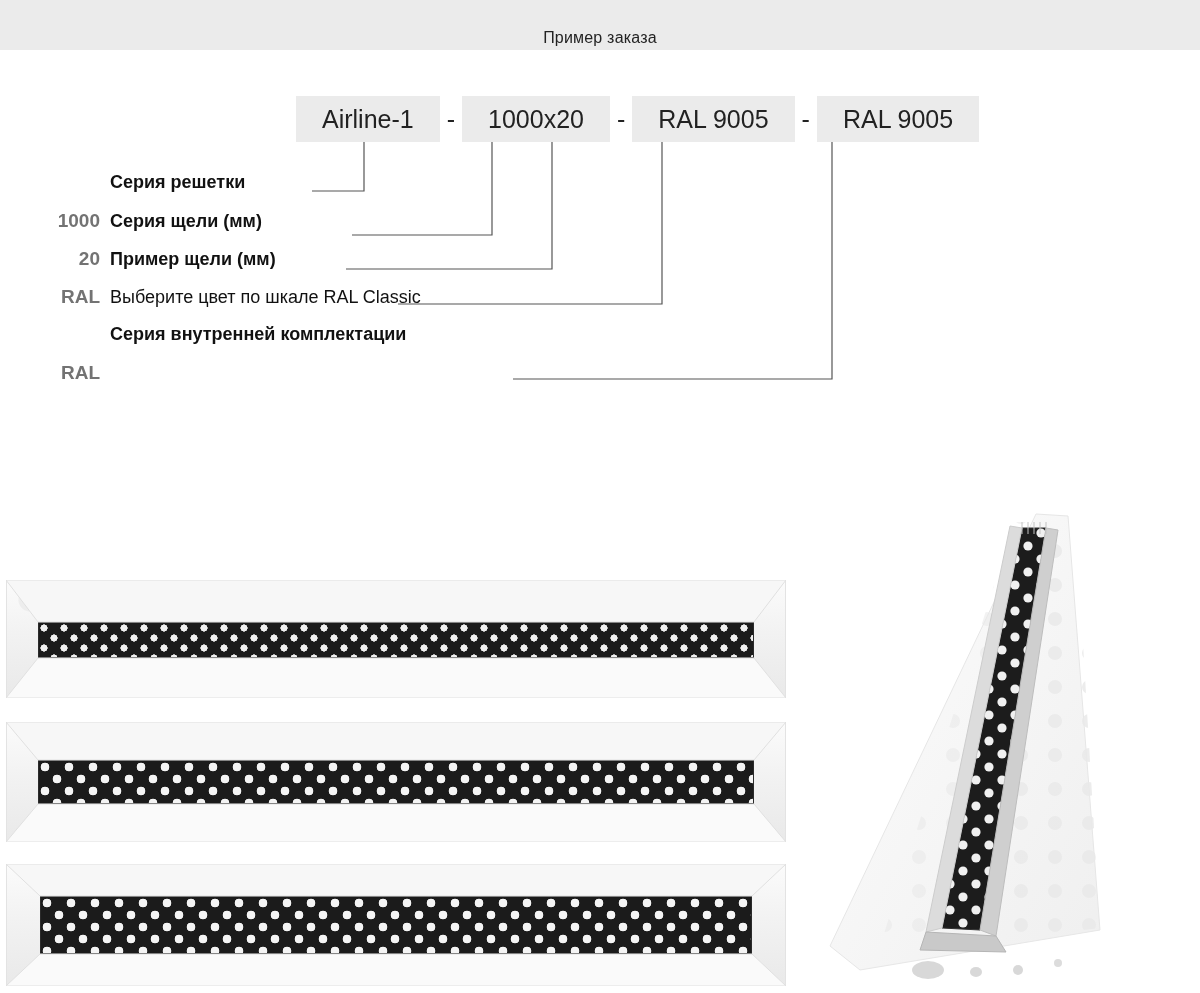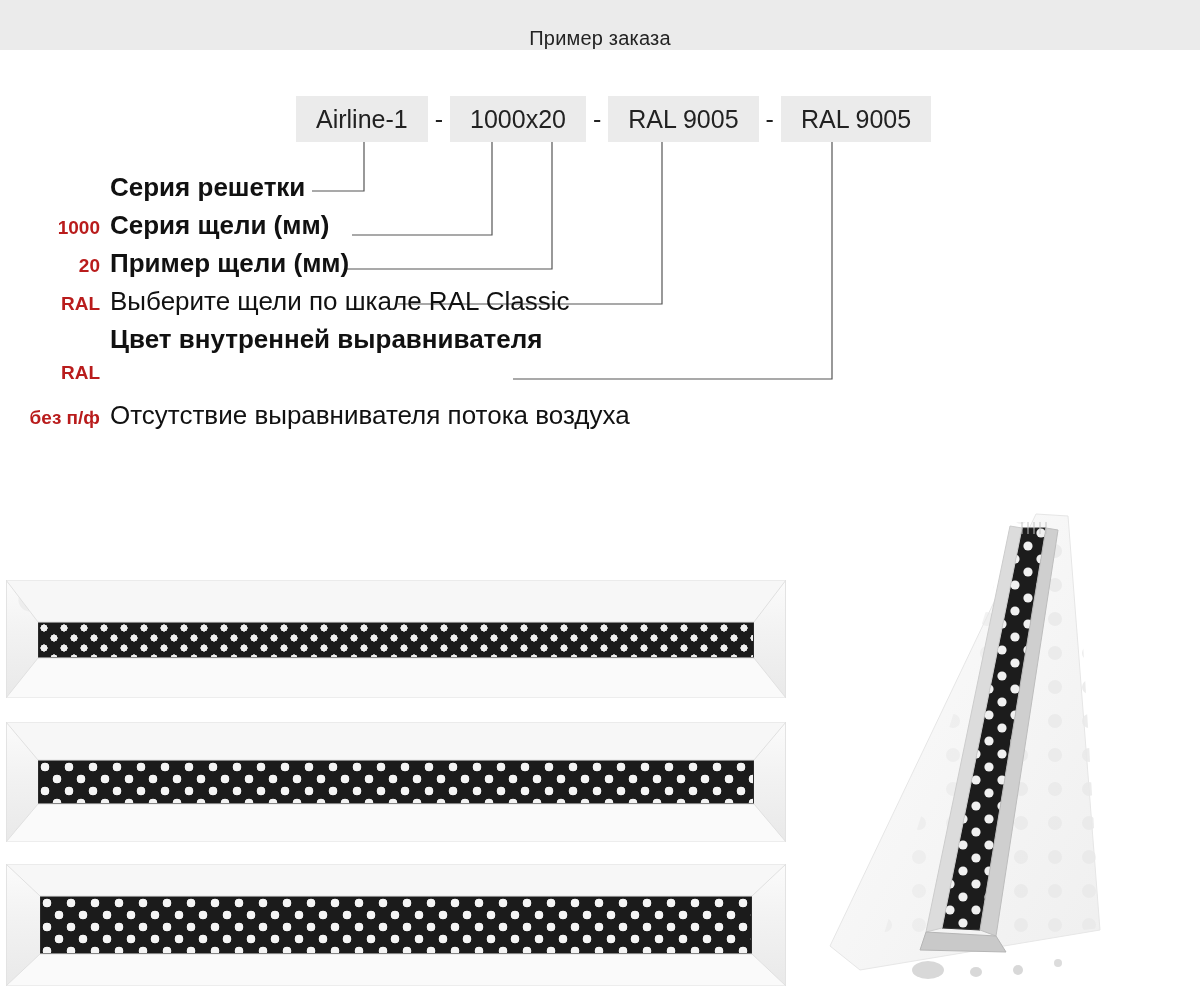--- a/index.html
+++ b/index.html
@@ -18,41 +18,41 @@
 
   
   .header-bar {
     position: absolute;
     left: 0; top: 0;
     width: 1200px; height: 50px;
     background: #ebebeb;
     display: flex; align-items: center; justify-content: center;
   }
   .header-title {
-    font-size: 20px;
+    font-size: 16px;
     color: #232323;
     letter-spacing: 0.2px;
     margin-top: 26px;
   }
 
   
   .formula {
     position: absolute;
     left: 296px; top: 96px;
     display: flex;
     align-items: center;
     height: 46px;
   }
   .chip {
     background: #ebebeb;
     color: #222;
     font-size: 25px;
     line-height: 46px;
     height: 46px;
-    padding: 0 20px;
+    padding: 0 26px;
     white-space: nowrap;
   }
   .dash {
     font-size: 25px;
     color: #222;
     padding: 0 7px;
     line-height: 46px;
   }
 
   
@@ -65,25 +65,25 @@
     display: flex;
     align-items: baseline;
     height: 38px;
   }
   .legend-key {
     width: 110px;
     text-align: right;
     padding-right: 10px;
     font-size: 19px;
     font-weight: bold;
-    color: #b91c1c;
+    color: #737373;
     white-space: nowrap;
   }
   .legend-val {
-    font-size: 26px;
+    font-size: 18px;
     color: #111;
     white-space: nowrap;
   }
   .legend-val.bold { font-weight: bold; }
 
   
   .connectors {
     position: absolute;
     left: 0; top: 0;
     width: 1200px; height: 560px;
@@ -191,32 +191,28 @@
     <div class="legend-row">
       <div class="legend-key">1000</div>
       <div class="legend-val bold">Серия щели (мм)</div>
     </div>
     <div class="legend-row">
       <div class="legend-key">20</div>
       <div class="legend-val bold">Пример щели (мм)</div>
     </div>
     <div class="legend-row">
       <div class="legend-key">RAL</div>
-      <div class="legend-val">Выберите щели по шкале RAL Classic</div>
+      <div class="legend-val">Выберите цвет по шкале RAL Classic</div>
     </div>
     <div class="legend-row">
       <div class="legend-key"></div>
-      <div class="legend-val bold">Цвет внутренней выравнивателя</div>
+      <div class="legend-val bold">Серия внутренней комплектации</div>
     </div>
     <div class="legend-row">
       <div class="legend-key">RAL</div>
-    </div>
-    <div class="legend-row">
-      <div class="legend-key">без п/ф</div>
-      <div class="legend-val">Отсутствие выравнивателя потока воздуха</div>
     </div>
   </div>
 
   <div class="photos">
 
     <div class="photo-left">
 
       <div class="grille" style="left:6px; top:68px; width:780px; height:118px;">
         <div class="g-frame"></div>
         <div class="g-holes" style="left:0;top:0;right:0;height:48px;"></div>

